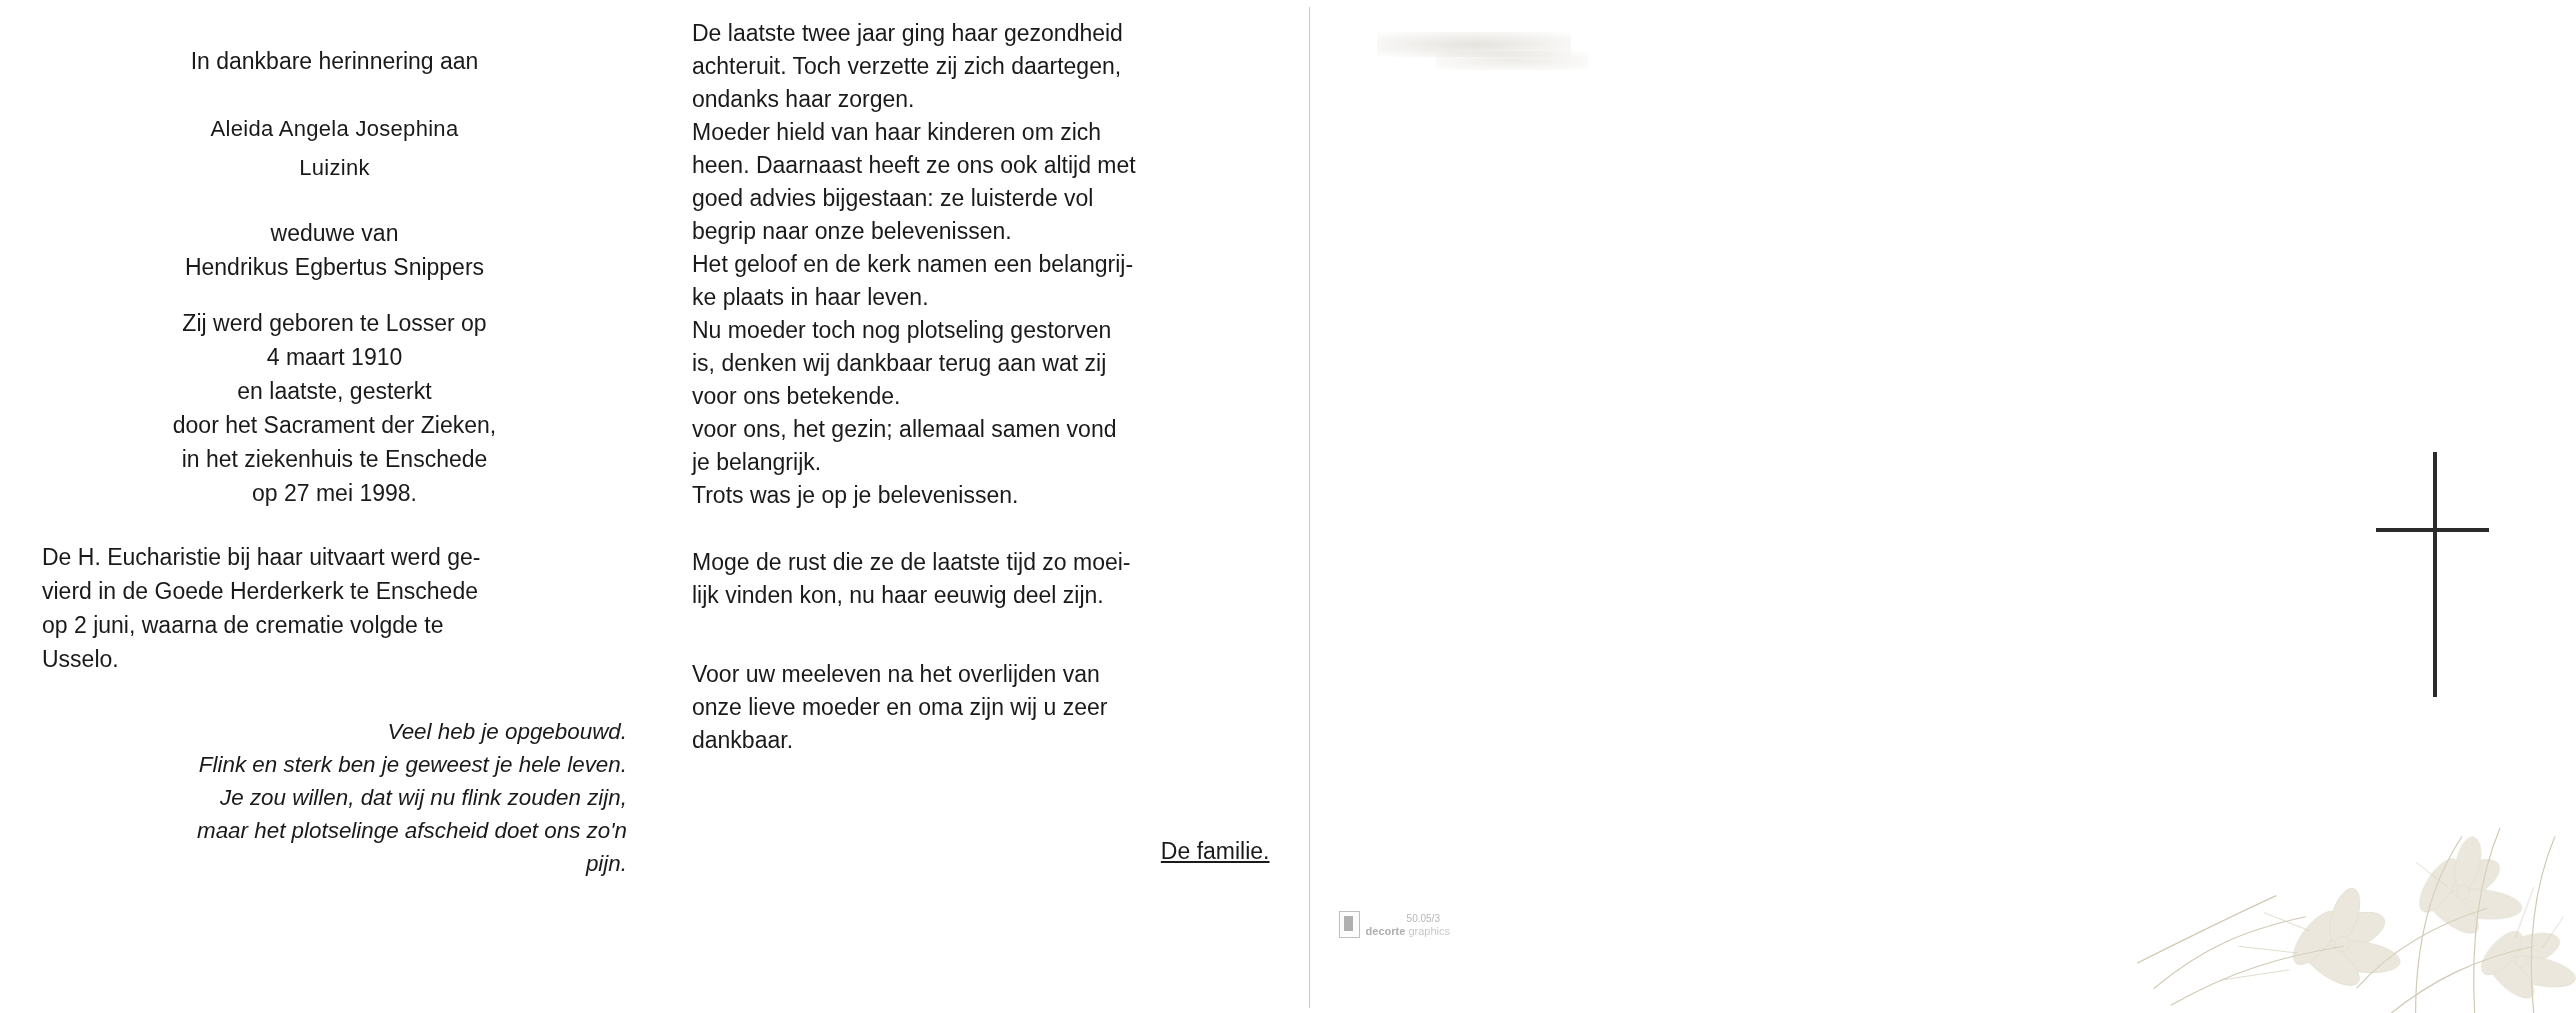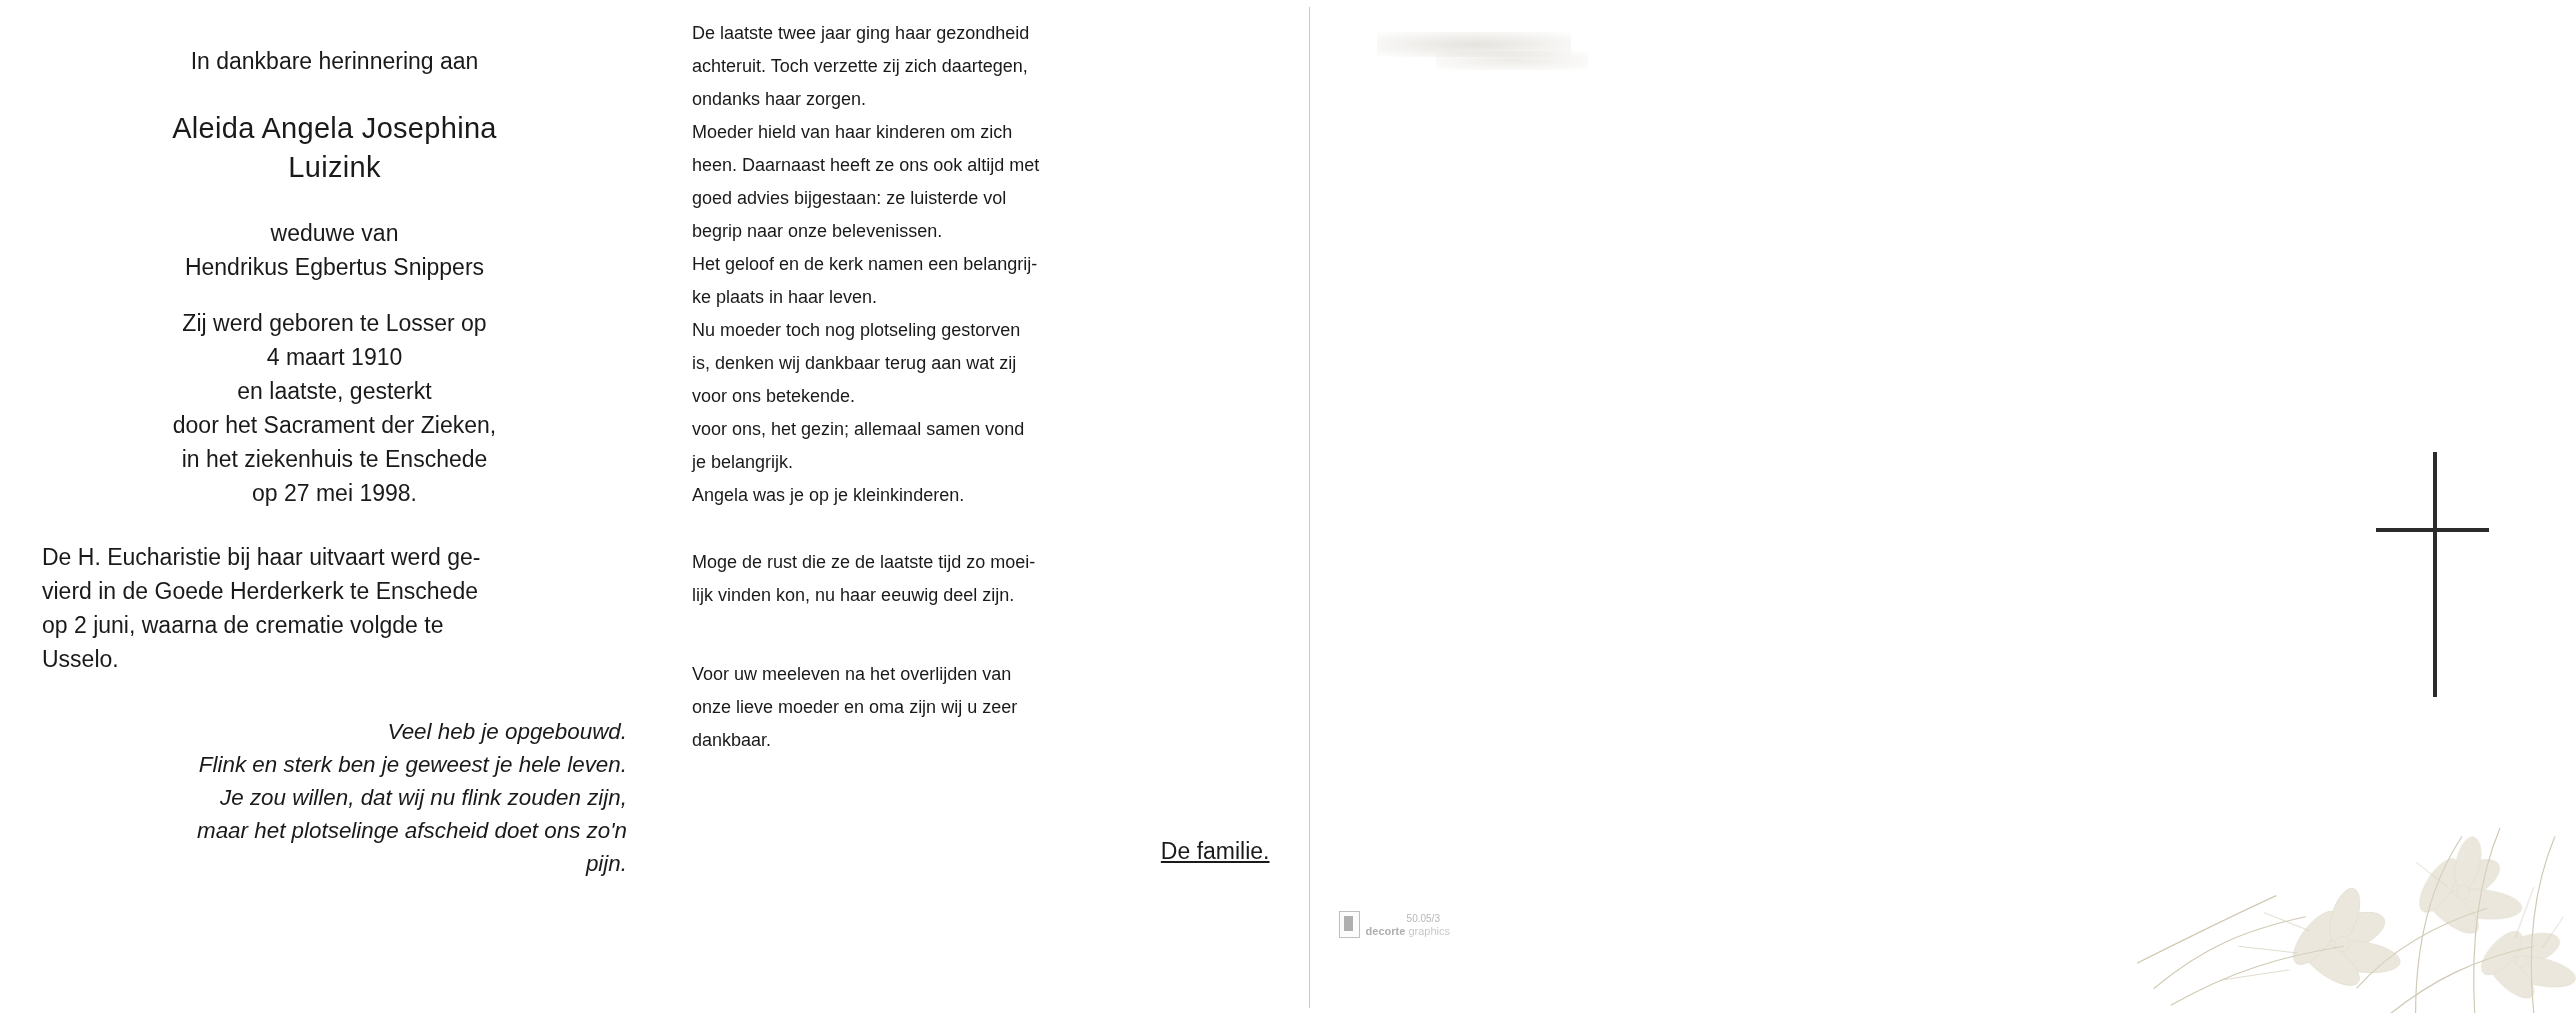--- a/index.html
+++ b/index.html
@@ -83,21 +83,21 @@
     width: 585px;
   }
   .memoriam {
     font-size: 23px;
     line-height: 35px;
     text-align: center;
     margin-bottom: 30px;
   }
   .deceased-name {
     text-align: center;
-    font-size: 29px;
+    font-size: 22px;
     line-height: 39px;
     letter-spacing: 0.3px;
     margin-bottom: 29px;
   }
   .widow-block {
     text-align: center;
     font-size: 23px;
     line-height: 34px;
     margin-bottom: 22px;
   }
@@ -123,21 +123,21 @@
   }
 
   
   .middle-inner {
     position: absolute;
     left: 25px;
     top: 17px;
     width: 591px;
   }
   .para {
-    font-size: 18px;
+    font-size: 23px;
     line-height: 33px;
     text-align: justify;
     text-justify: inter-word;
   }
   .gap-md { height: 34px; }
   .gap-lg { height: 46px; }
   .signature {
     margin-top: 78px;
     text-align: right;
     padding-right: 13.5px;
@@ -317,21 +317,21 @@
         <span class="jl">is, denken wij dankbaar terug aan wat zij</span>
         <span class="jl">voor ons betekende.</span>
       </div>
 
       <div class="para">
         <span class="jl">voor ons, het gezin; allemaal samen vond</span>
         <span class="jl">je belangrijk.</span>
       </div>
 
       <div class="para">
-        <span class="jl">Angela was je op je kleinkinderen.</span>
+        <span class="jl">Trots was je op je belevenissen.</span>
       </div>
 
       <div class="gap-md"></div>
 
       <div class="para">
         <span class="jl">Moge de rust die ze de laatste tijd zo moei-</span>
         <span class="jl">lijk vinden kon, nu haar eeuwig deel zijn.</span>
       </div>
 
       <div class="gap-lg"></div>

